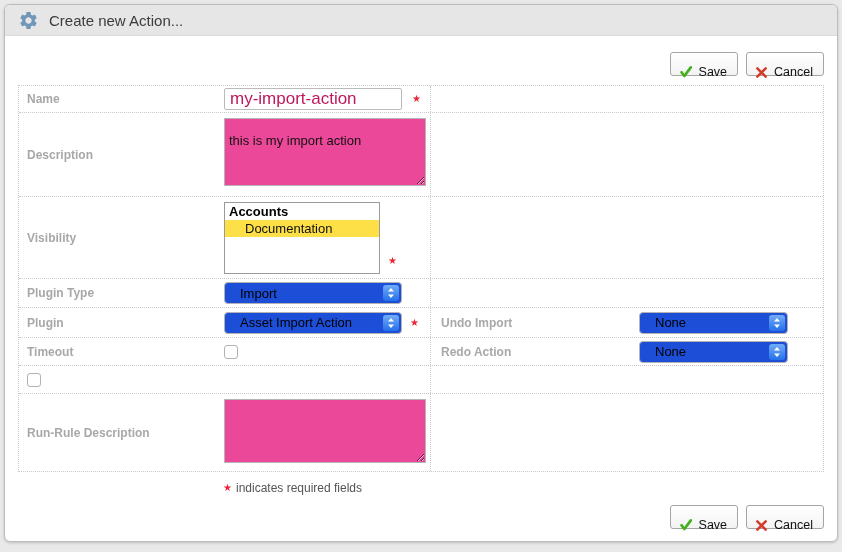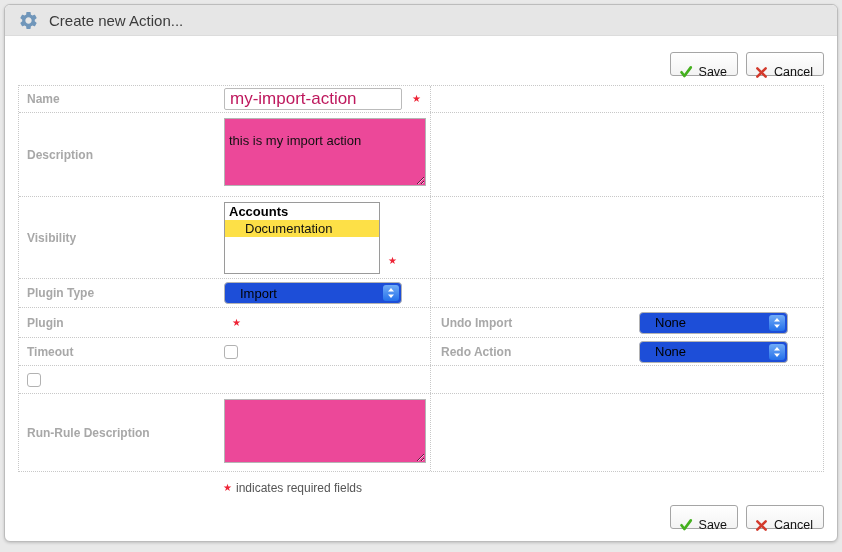--- a/index.html
+++ b/index.html
@@ -211,20 +211,29 @@
                 </svg>
             </span>
           </div>
         </div>
         <div class="cell-r"></div>
       </div>
 
       <div class="row r-plugin">
         <div class="cell-l">
           <span class="lbl">Plugin</span>
+          <div class="select w-l">
+            <span>Asset Import Action</span>
+            <span class="stepper">
+              <svg width="8" height="12" viewBox="0 0 8 12">
+                  <path d="M4 1 L7 4.6 H1 Z" fill="#fff"></path>
+                  <path d="M4 11 L1 7.4 H7 Z" fill="#fff"></path>
+                </svg>
+            </span>
+          </div>
           <span class="star star-plugin">★</span>
         </div>
         <div class="cell-r">
           <span class="lbl-r">Undo Import</span>
           <div class="select w-r">
             <span>None</span>
             <span class="stepper">
               <svg width="8" height="12" viewBox="0 0 8 12">
                   <path d="M4 1 L7 4.6 H1 Z" fill="#fff"></path>
                   <path d="M4 11 L1 7.4 H7 Z" fill="#fff"></path>

